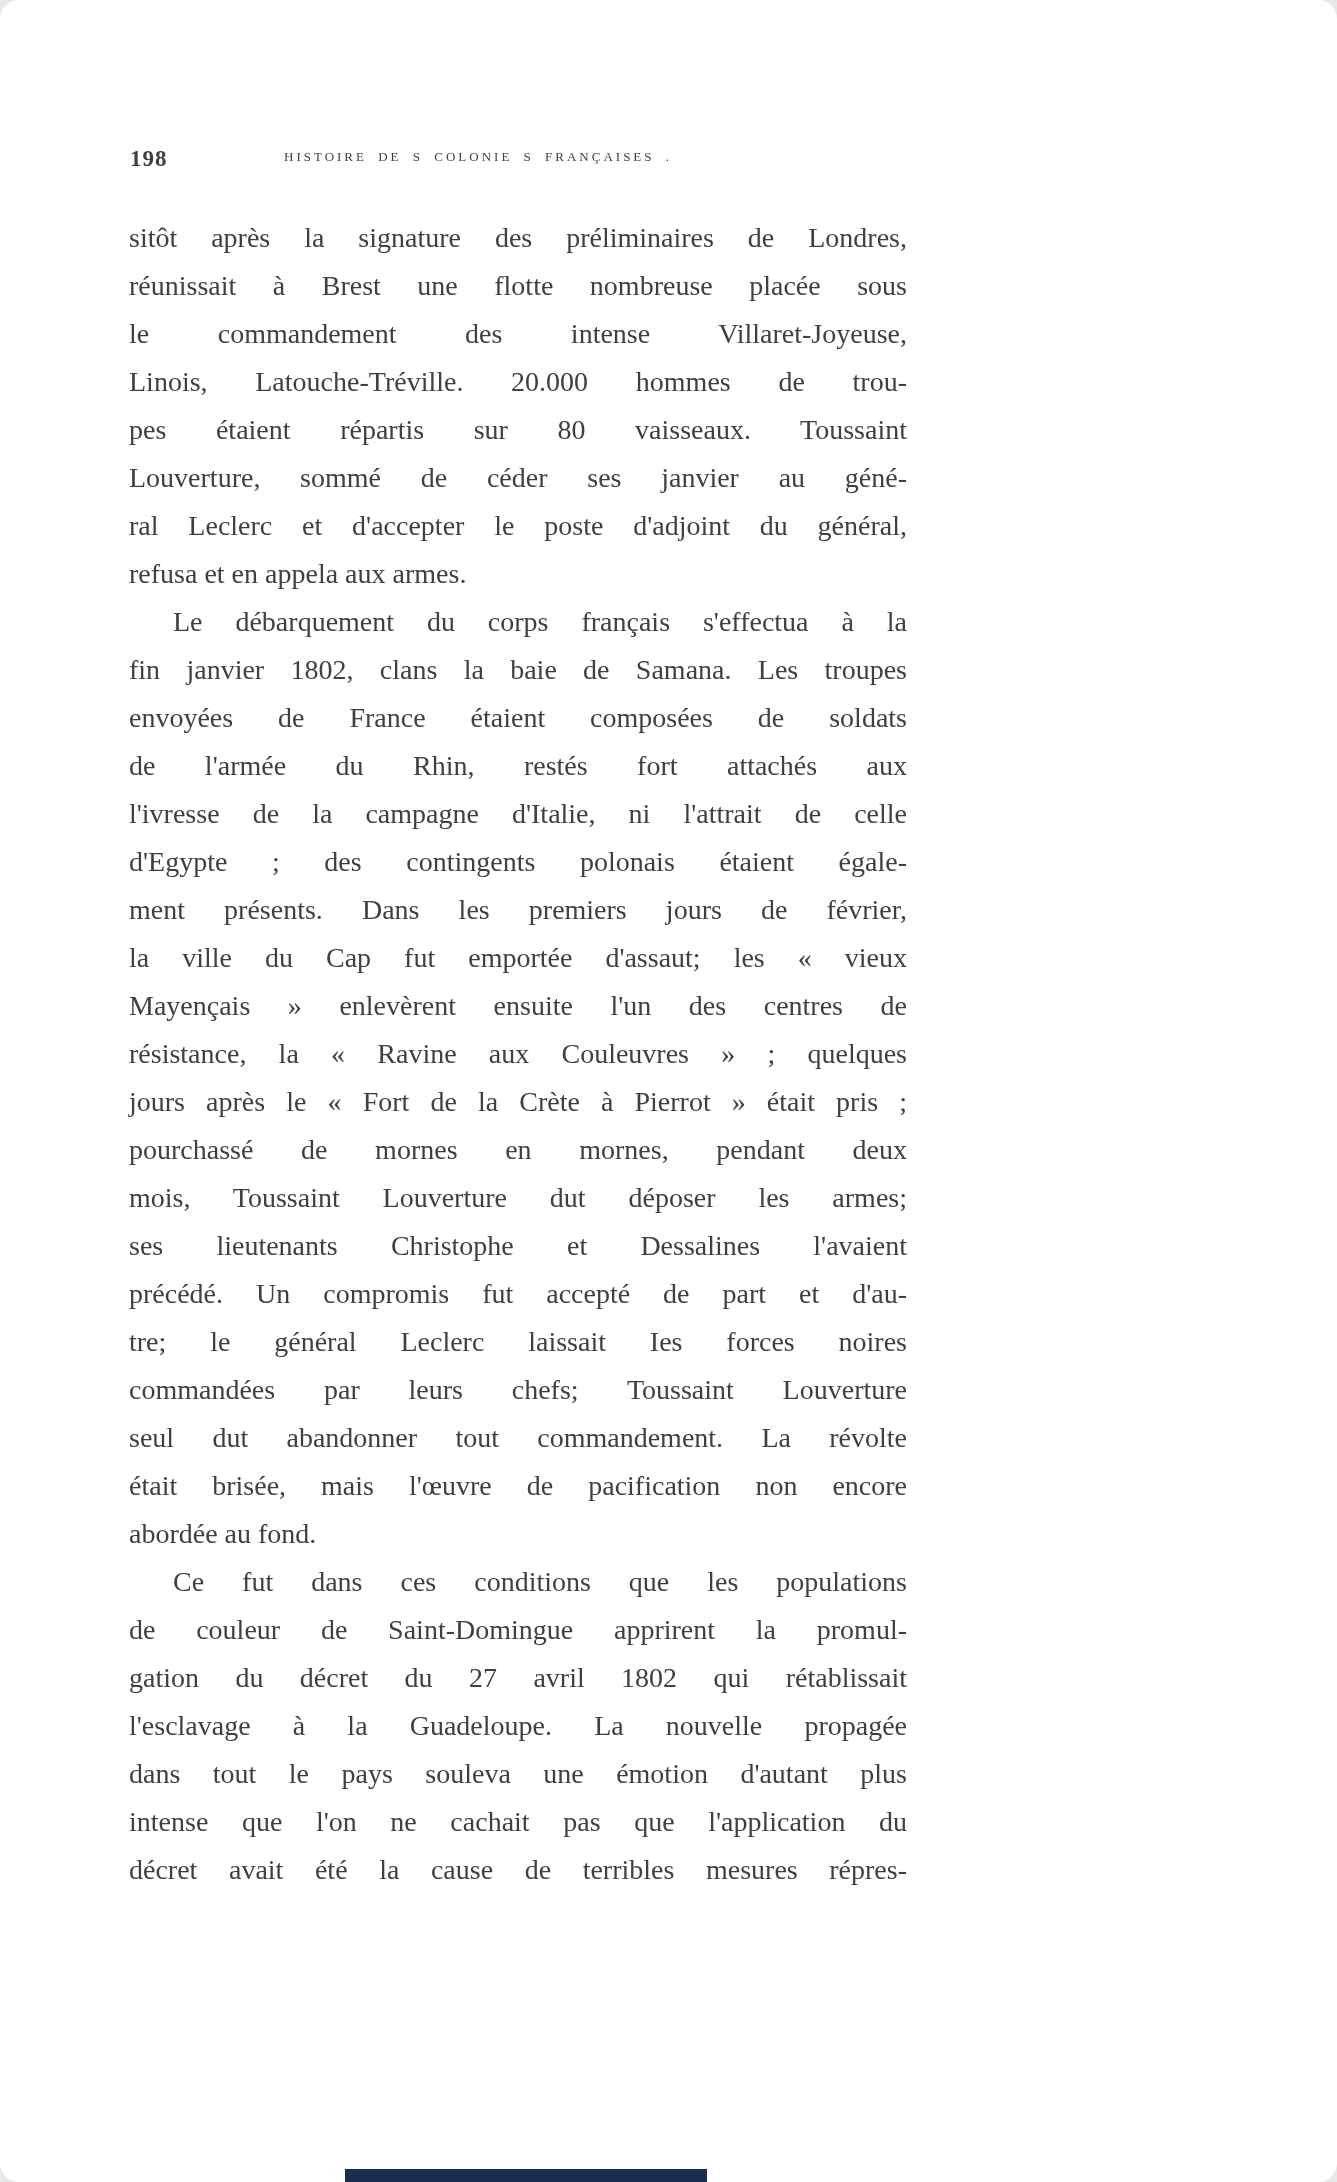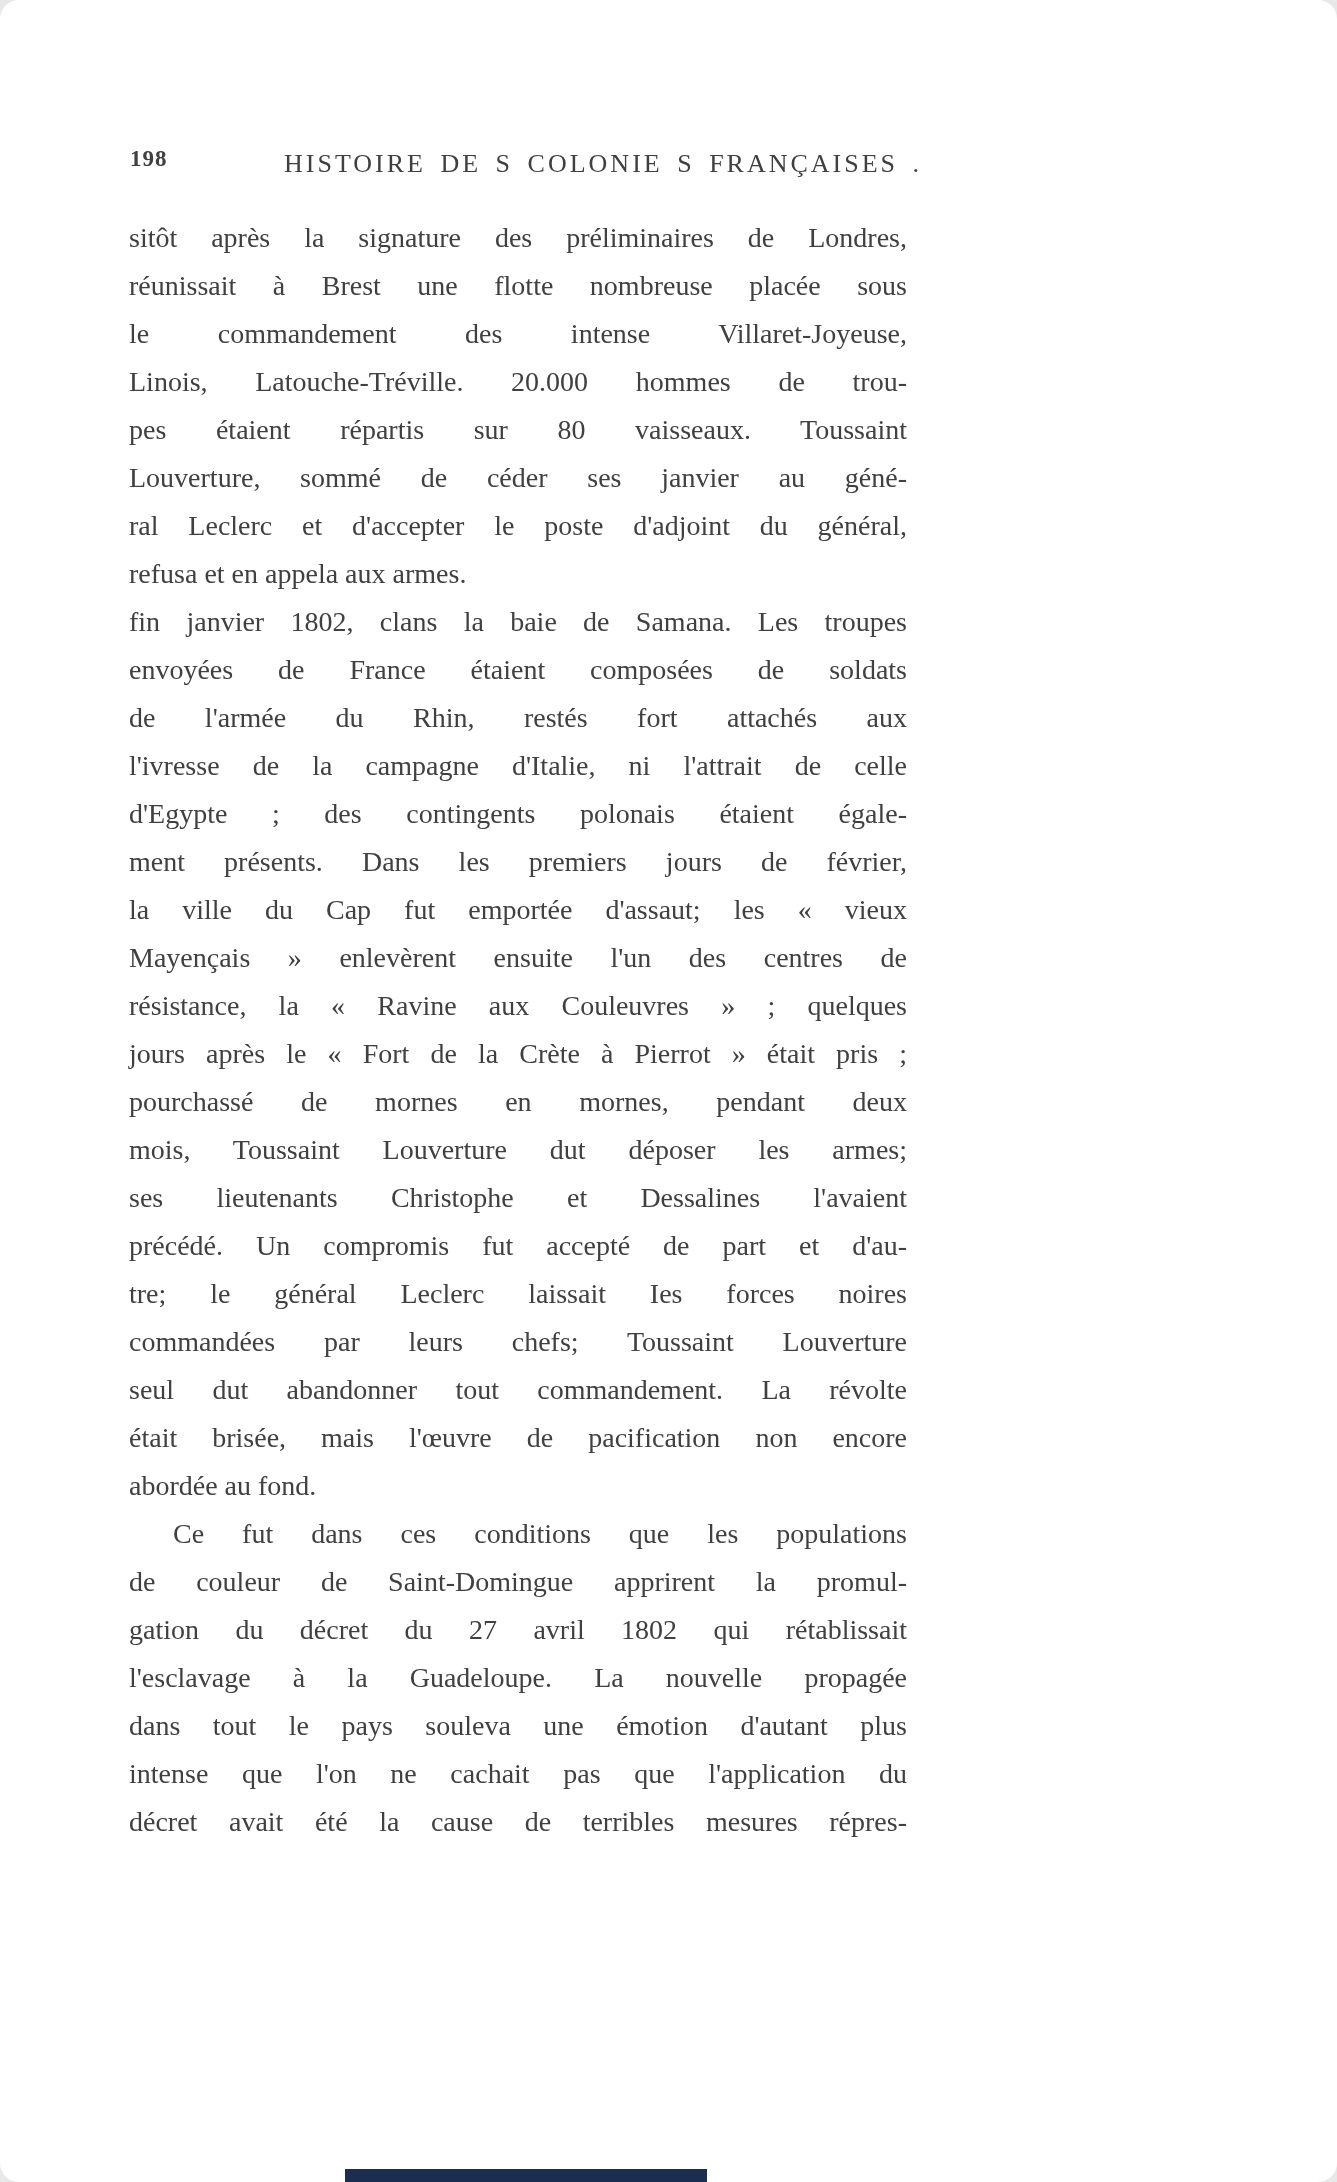--- a/index.html
+++ b/index.html
@@ -12,21 +12,21 @@
     overflow:hidden;
     border-radius:19px;
   }
   .header { position:absolute; top:146px; left:0; width:1337px; height:34px; }
   .page-number {
     position:absolute; left:130px; top:0;
     font-size:23px; font-weight:bold; letter-spacing:1px;
   }
   .running-title {
     position:absolute; left:284px; top:3px;
-    font-size:26px; letter-spacing:3px; word-spacing:5px;
+    font-size:13px; letter-spacing:3px; word-spacing:5px;
     white-space:nowrap;
   }
   .text-block {
     position:absolute; left:129px; top:214px; width:778px;
   }
   .ln {
     font-size:28px; line-height:48px;
     text-align:justify; text-align-last:justify;
     white-space:normal;
   }
@@ -50,20 +50,21 @@
   <div class="text-block">
     <div class="ln">sitôt après la signature des préliminaires de Londres,</div>
     <div class="ln">réunissait à Brest une flotte nombreuse placée sous</div>
     <div class="ln">le commandement des intense Villaret-Joyeuse,</div>
     <div class="ln">Linois, Latouche-Tréville. 20.000 hommes de trou-</div>
     <div class="ln">pes étaient répartis sur 80 vaisseaux. Toussaint</div>
     <div class="ln">Louverture, sommé de céder ses janvier au géné-</div>
     <div class="ln">ral Leclerc et d'accepter le poste d'adjoint du général,</div>
     <div class="ln last">refusa et en appela aux armes.</div>
 
+    <div class="ln ind">Le débarquement du corps français s'effectua à la</div>
     <div class="ln">fin janvier 1802, clans la baie de Samana. Les troupes</div>
     <div class="ln">envoyées de France étaient composées de soldats</div>
     <div class="ln">de l'armée du Rhin, restés fort attachés aux</div>
     <div class="ln">l'ivresse de la campagne d'Italie, ni l'attrait de celle</div>
     <div class="ln">d'Egypte ; des contingents polonais étaient égale-</div>
     <div class="ln">ment présents. Dans les premiers jours de février,</div>
     <div class="ln">la ville du Cap fut emportée d'assaut; les « vieux</div>
     <div class="ln">Mayençais » enlevèrent ensuite l'un des centres de</div>
     <div class="ln">résistance, la « Ravine aux Couleuvres » ; quelques</div>
     <div class="ln">jours après le « Fort de la Crète à Pierrot » était pris ;</div>

